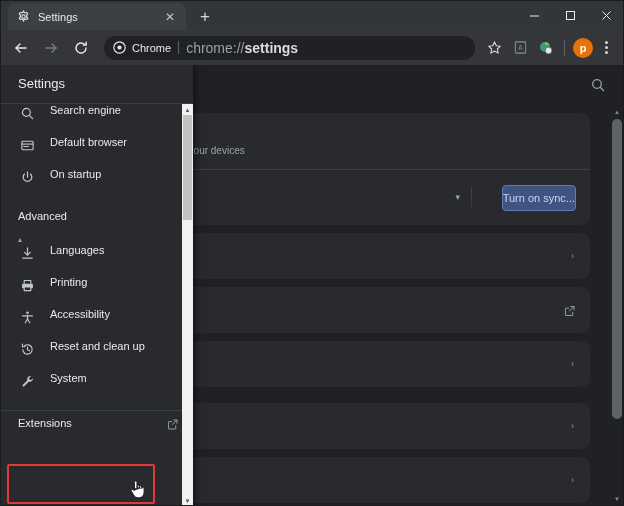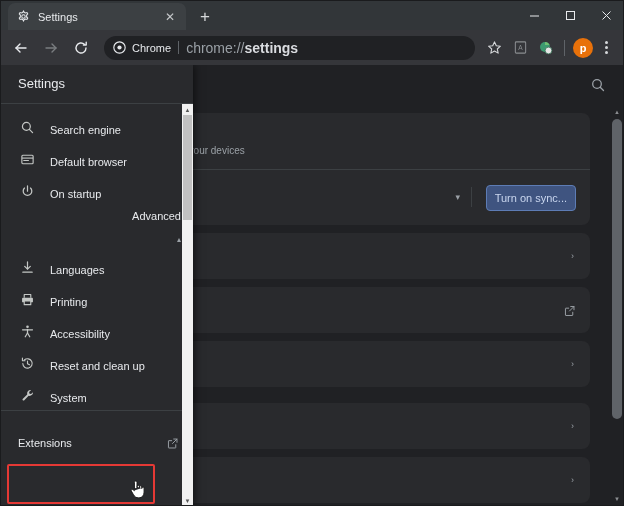--- a/index.html
+++ b/index.html
@@ -235,21 +235,21 @@
     color: #9aa0a6; font-size: 9px;
     cursor: pointer;
   }
   .sync-divider {
     position: absolute; right: 118px; top: 17px;
     width: 1px; height: 20px; background: #3c4043;
   }
   .sync-btn {
     position: absolute; right: 14px; top: 15px;
     height: 26px;
-    padding: 0 8px;
+    padding: 0 0;
     background: #3f5480;
     border: 1px solid #5d7cb5;
     border-radius: 4px;
     color: #c9d6ee;
     font-size: 11px;
     font-family: "Liberation Sans", sans-serif;
     display: flex; align-items: center;
     cursor: pointer;
   }
   .card-label {
@@ -308,39 +308,39 @@
     width: 193px; height: 1px;
     background: #3c4043;
   }
   .navlist {
     position: absolute; left: 0; top: 39px;
     width: 193px; height: 402px;
   }
   .navitem {
     position: relative;
     height: 32px;
-    display: flex; align-items: flex-end;
+    display: flex; align-items: flex-start;
     padding-left: 18px;
     cursor: pointer;
   }
   .navitem .ico {
     width: 18px; height: 18px;
     margin-right: 14px;
     display: flex; align-items: center; justify-content: center;
     color: #c4c7c5;
     flex: none;
   }
   .navitem .lbl {
     font-size: 11px;
     color: #e8eaed;
     white-space: nowrap;
   }
   .section-head {
     height: 34px;
-    display: flex; align-items: flex-end;
+    display: flex; align-items: flex-start;
     padding: 0 12px 0 18px;
     cursor: pointer;
     flex-direction: column;
   }
   .section-head .lbl { font-size: 11px; color: #e8eaed; flex: 1; }
   .section-head .chev { color: #9aa0a6; font-size: 8px; }
   .nav-sep {
     height: 1px;
     background: #3c4043;
     margin: 6px 0;

